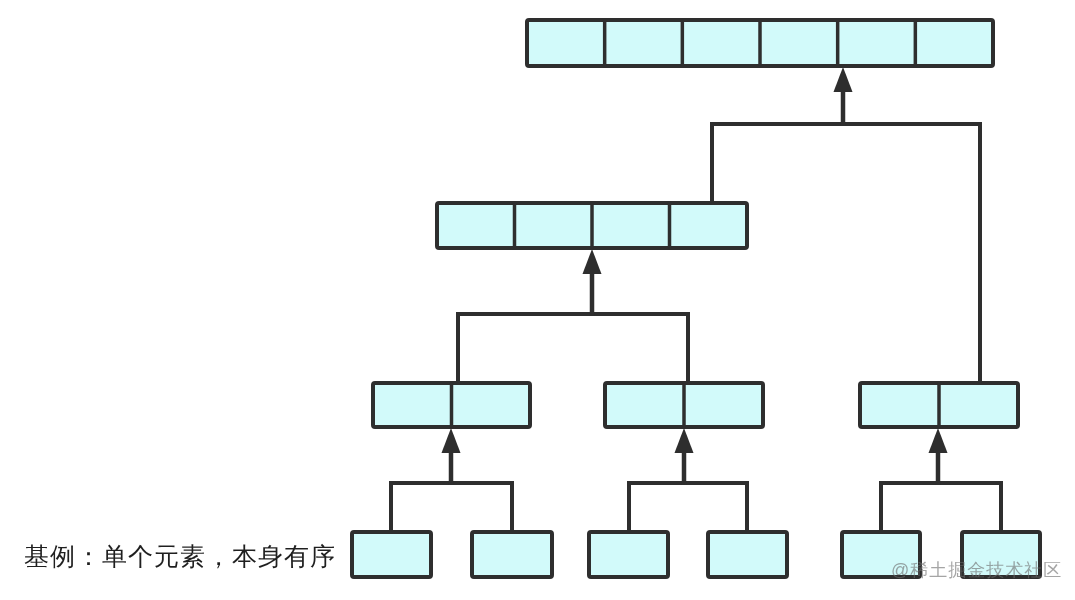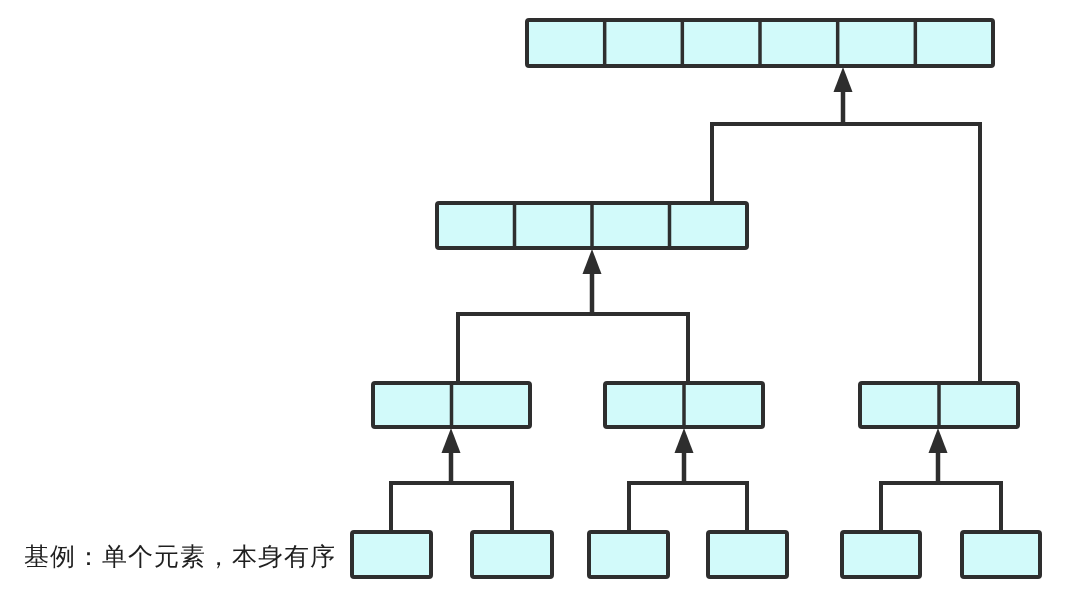--- a/index.html
+++ b/index.html
@@ -78,13 +78,14 @@
       <rect x="860" y="383" width="158" height="44" rx="2" fill="#d2fafa" stroke="#2e2e2e" stroke-width="4"></rect>
       <line x1="939" y1="383" x2="939" y2="427" stroke="#2e2e2e" stroke-width="3.5"></line>
       <rect x="352" y="532" width="79" height="45" rx="2" fill="#d2fafa" stroke="#2e2e2e" stroke-width="4"></rect>
       <rect x="472" y="532" width="80" height="45" rx="2" fill="#d2fafa" stroke="#2e2e2e" stroke-width="4"></rect>
       <rect x="589" y="532" width="79" height="45" rx="2" fill="#d2fafa" stroke="#2e2e2e" stroke-width="4"></rect>
       <rect x="708" y="532" width="79" height="45" rx="2" fill="#d2fafa" stroke="#2e2e2e" stroke-width="4"></rect>
       <rect x="842" y="532" width="78" height="45" rx="2" fill="#d2fafa" stroke="#2e2e2e" stroke-width="4"></rect>
       <rect x="962" y="532" width="78" height="45" rx="2" fill="#d2fafa" stroke="#2e2e2e" stroke-width="4"></rect>
     </svg>
   <div class="caption" style="color: rgb(31, 31, 31);">基例：单个元素，本身有序</div>
+  <div class="watermark">@稀土掘金技术社区</div>
 </div>
 
 </body></html>

